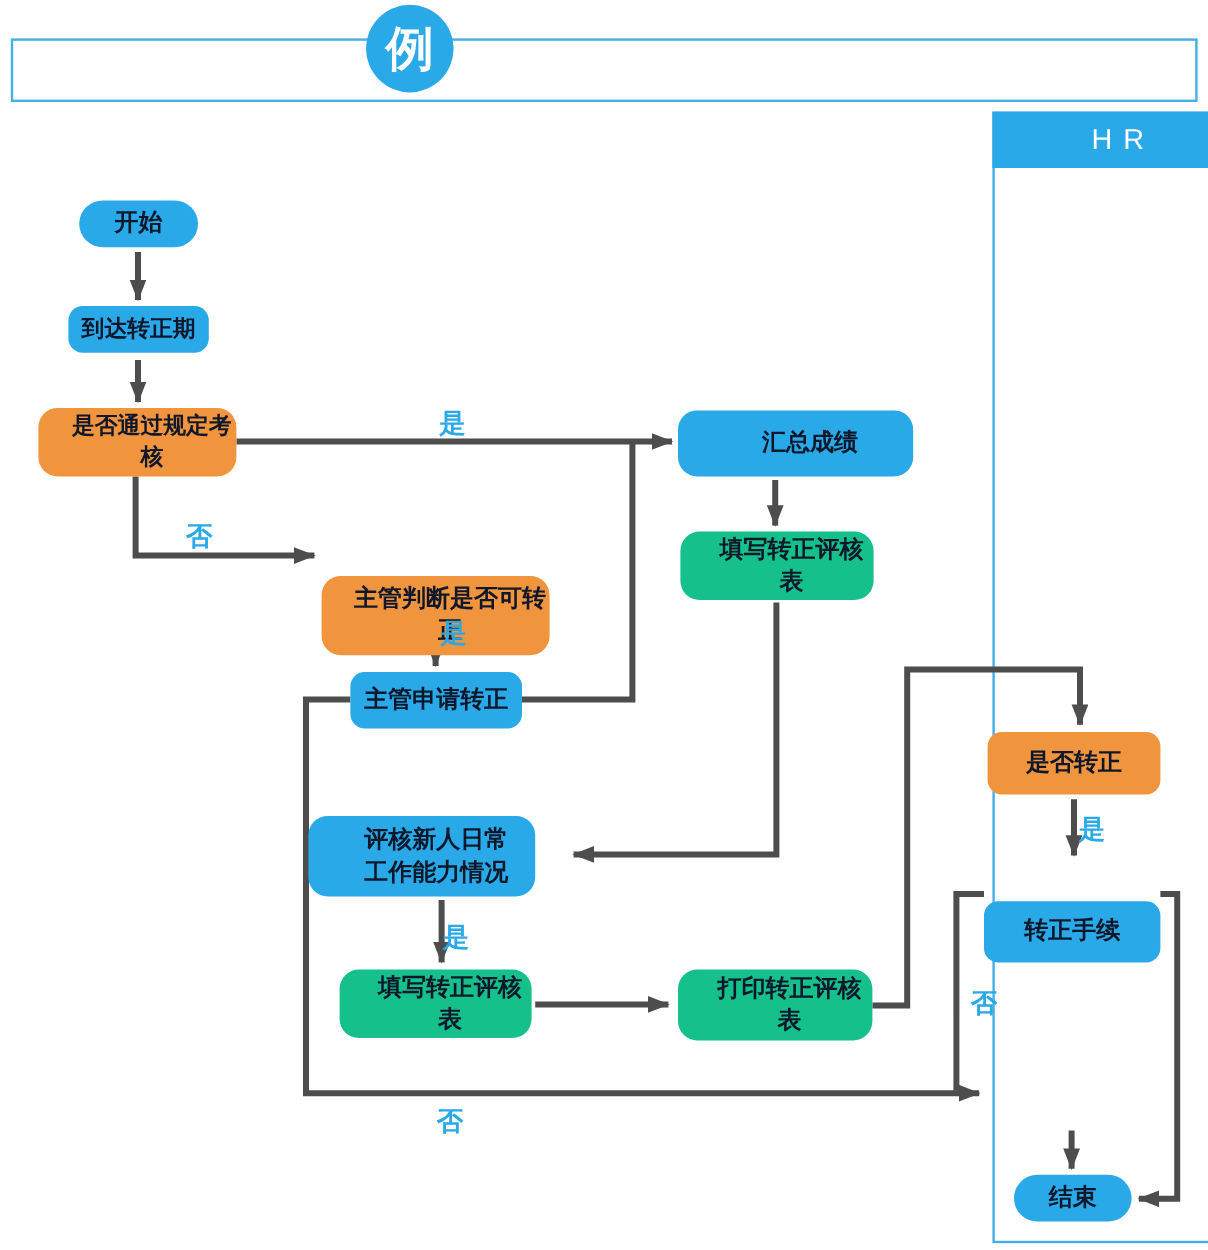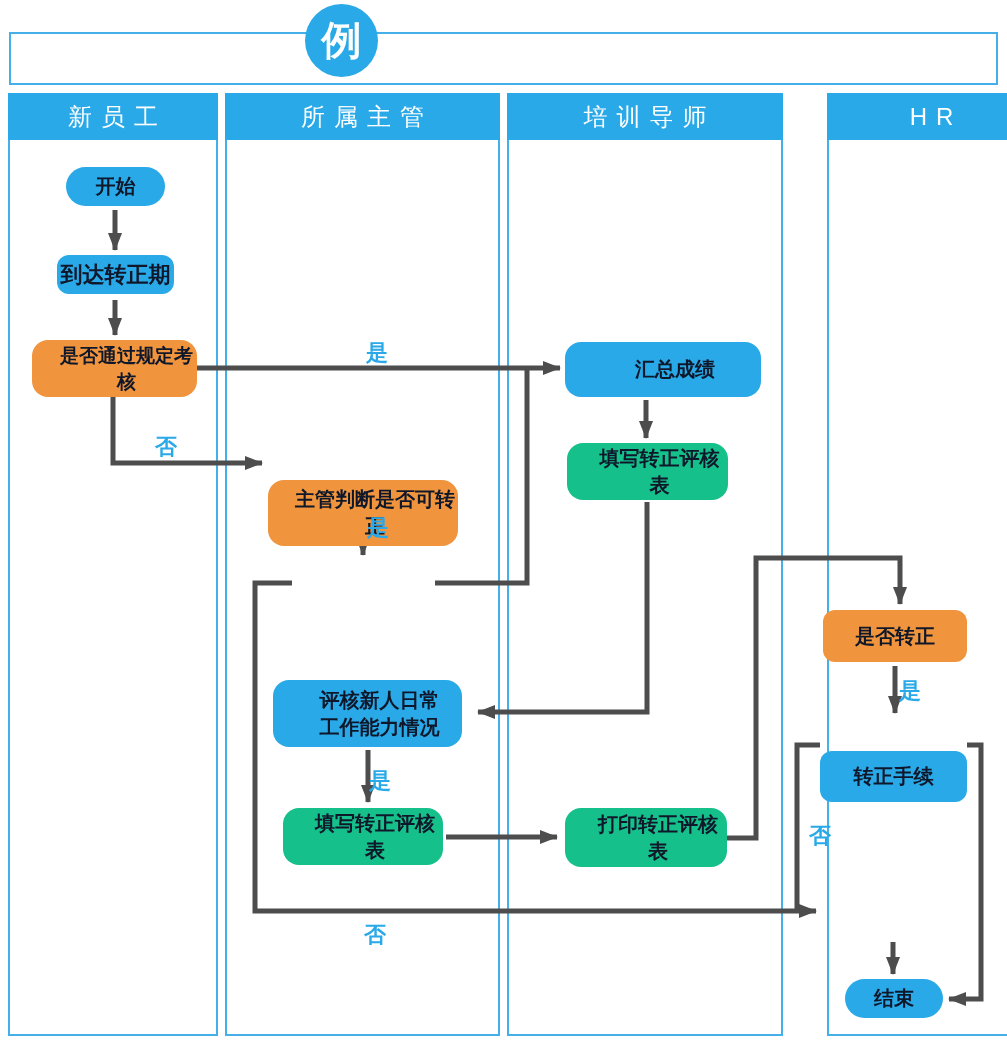--- a/index.html
+++ b/index.html
@@ -113,29 +113,20 @@
   }
 </style>
 </head>
 <body>
 
 <div class="stage">
 
   <div class="title-bar"></div>
   <div class="badge">例</div>
 
-  <div class="lane lane1">
-    <div class="lane-header">新员工</div>
-  </div>
-  <div class="lane lane2">
-    <div class="lane-header">所属主管</div>
-  </div>
-  <div class="lane lane3">
-    <div class="lane-header">培训导师</div>
-  </div>
   <div class="lane lane4">
     <div class="lane-header">HR</div>
   </div>
 
   <svg class="edges" width="1007" height="1042" viewBox="0 0 1007 1042">
     <defs>
       <marker id="arrow" markerUnits="userSpaceOnUse" markerWidth="20" markerHeight="16" refX="17" refY="7" orient="auto">
         <path d="M0,0 L18,7 L0,14 Z" fill="#4D4D4D"></path>
       </marker>
     </defs>
@@ -152,28 +143,29 @@
     <polyline points="446,837 557,837" marker-end="url(#arrow)"></polyline>
     <polyline points="727,838 756,838 756,558 900,558 900,604" marker-end="url(#arrow)"></polyline>
     <polyline points="895,666 895,713" marker-end="url(#arrow)"></polyline>
     <polyline points="820,745 797,745 797,909"></polyline>
     <polyline points="893,942 893,974" marker-end="url(#arrow)"></polyline>
     <polyline points="967,745 981,745 981,999 949,999" marker-end="url(#arrow)"></polyline>
   </svg>
 
   <div class="node blue pill" style="left:66px; top:167px; width:99px; height:39px;">开始</div>
 
-  <div class="node blue r12" style="left:57px; top:255px; width:117px; height:39px; font-size:22px;">到达转正期</div>
+  <div class="node blue r12" style="left:57px; top:255px; width:117px; height:39px; font-size:19px;">到达转正期</div>
 
   <div class="node orange r16" style="left:32px; top:340px; width:165px; height:57px; font-size:19px;">是否通过规定考核</div>
 
   <div class="node orange r16" style="left:268px; top:432px; width:190px; height:66px;margin-top:48px;">主管判断是否可转正</div>
 
+  <div class="node blue r12" style="left:292px; top:560px; width:143px; height:47px;">主管申请转正</div>
 
-  <div class="node blue r16" style="left:273px; top:680px; width:189px; height:67px;">
+  <div class="node blue r16" style="left:257px; top:680px; width:189px; height:67px;">
     <span>评核新人日常</span>
     <span>工作能力情况</span>
   </div>
 
   <div class="node green r16" style="left:283px; top:808px; width:160px; height:57px;">填写转正评核表</div>
 
   <div class="node blue r16" style="left:565px; top:342px; width:196px; height:55px;">汇总成绩</div>
 
   <div class="node green r16" style="left:567px; top:443px; width:161px; height:57px;">填写转正评核表</div>
 

